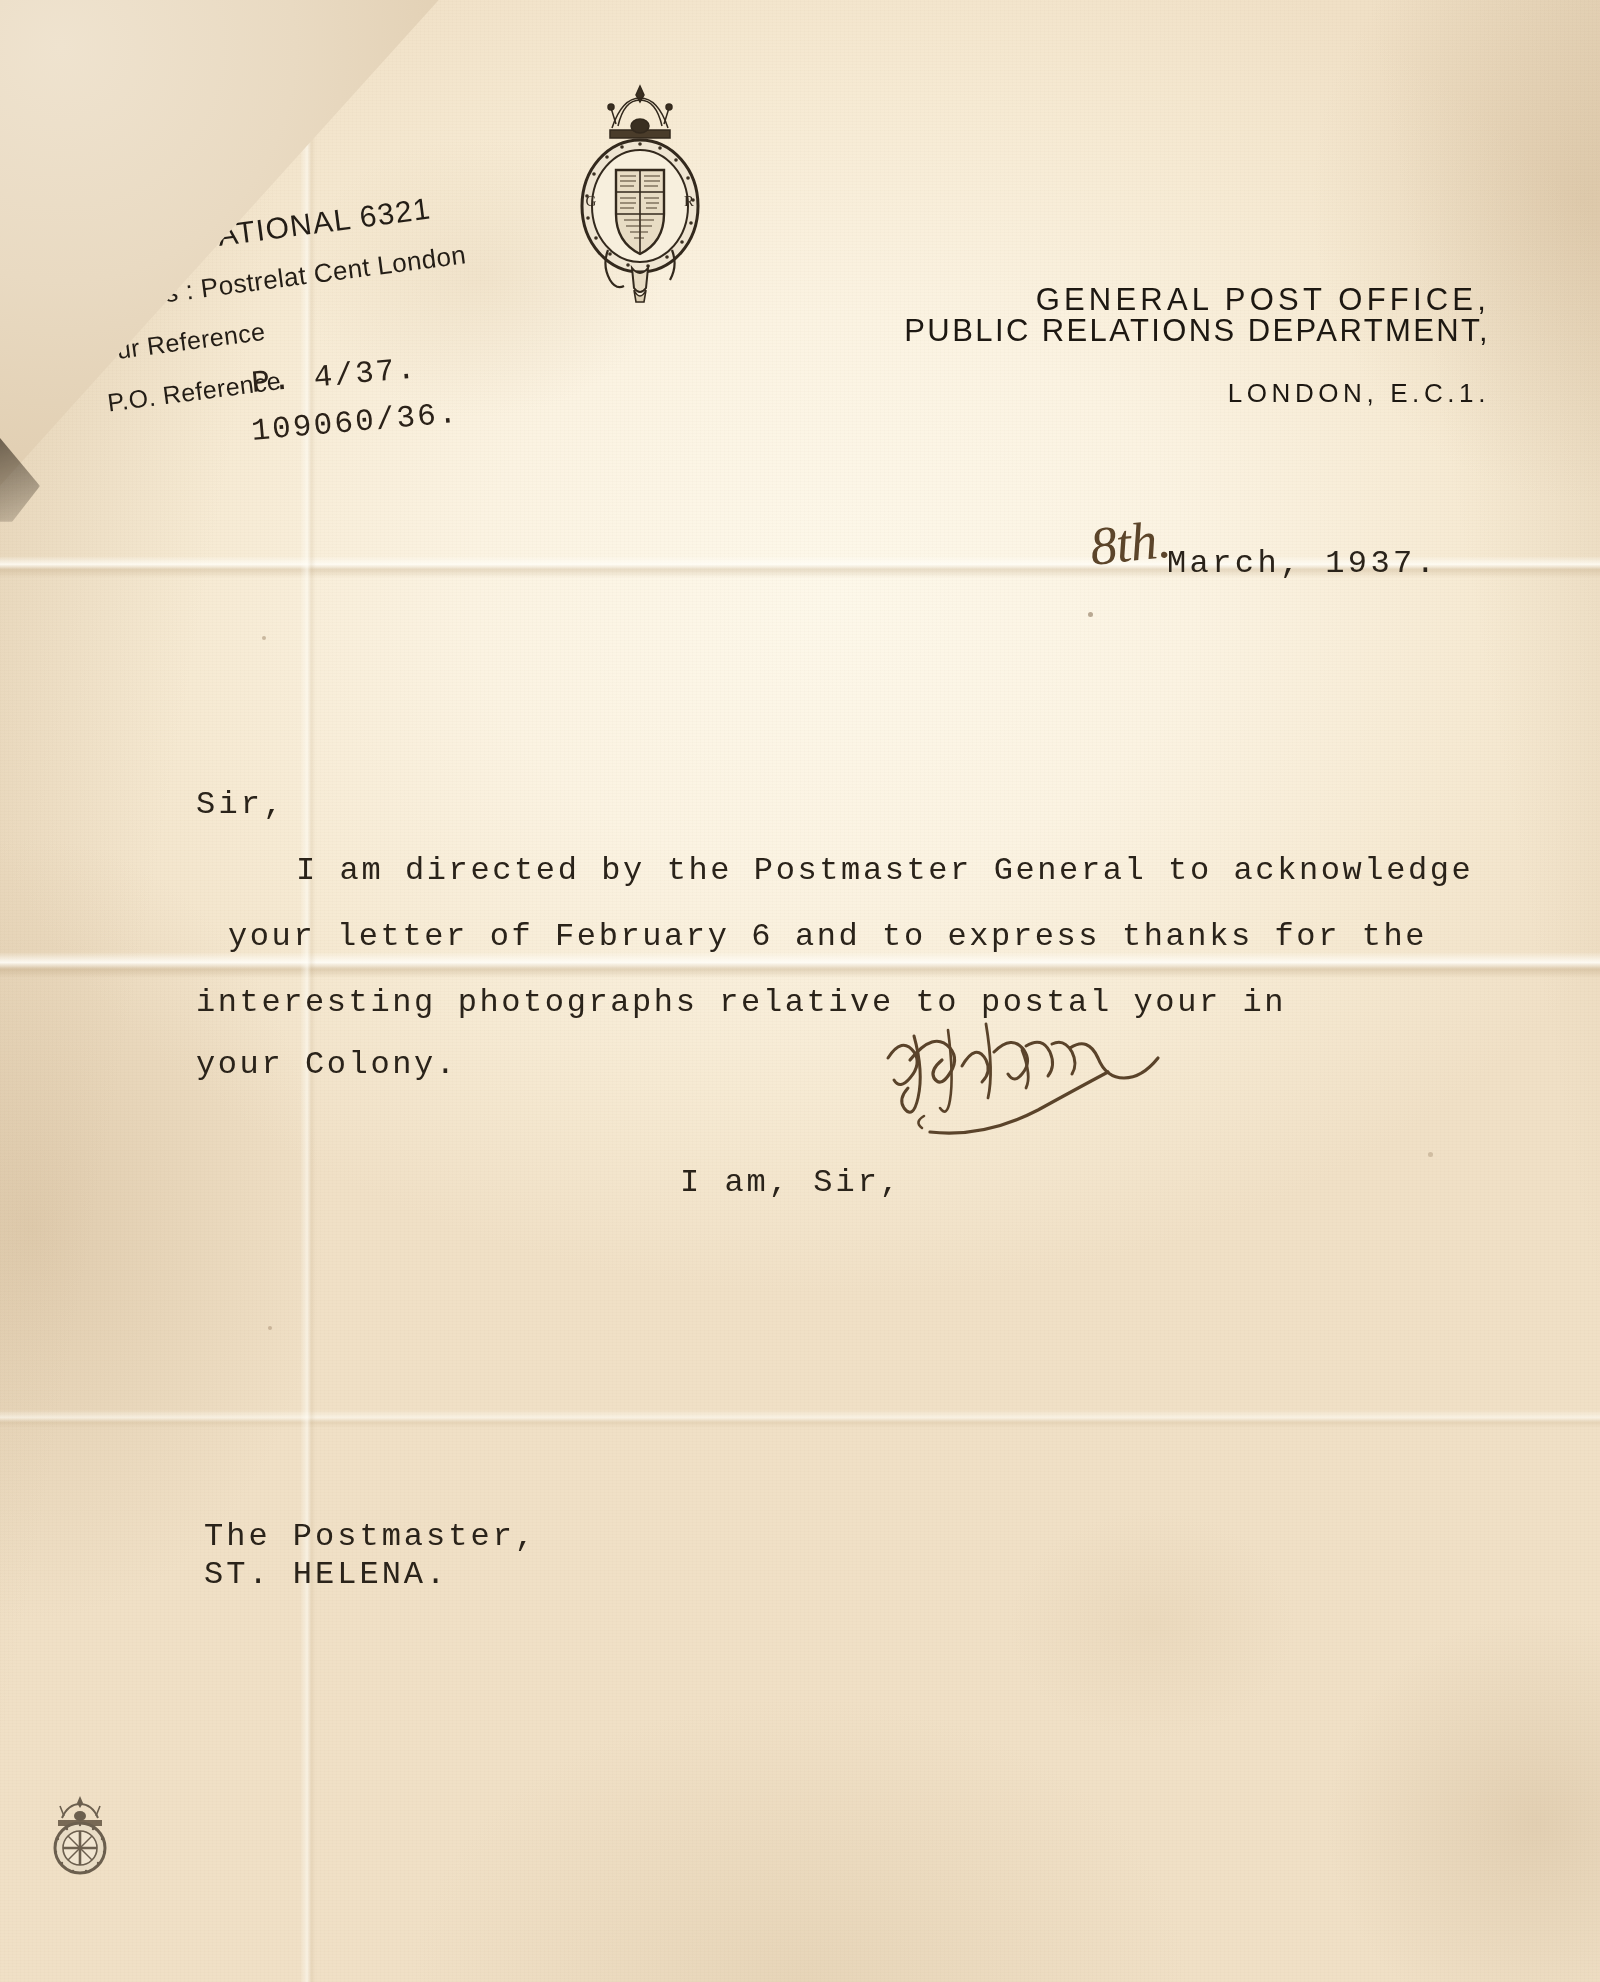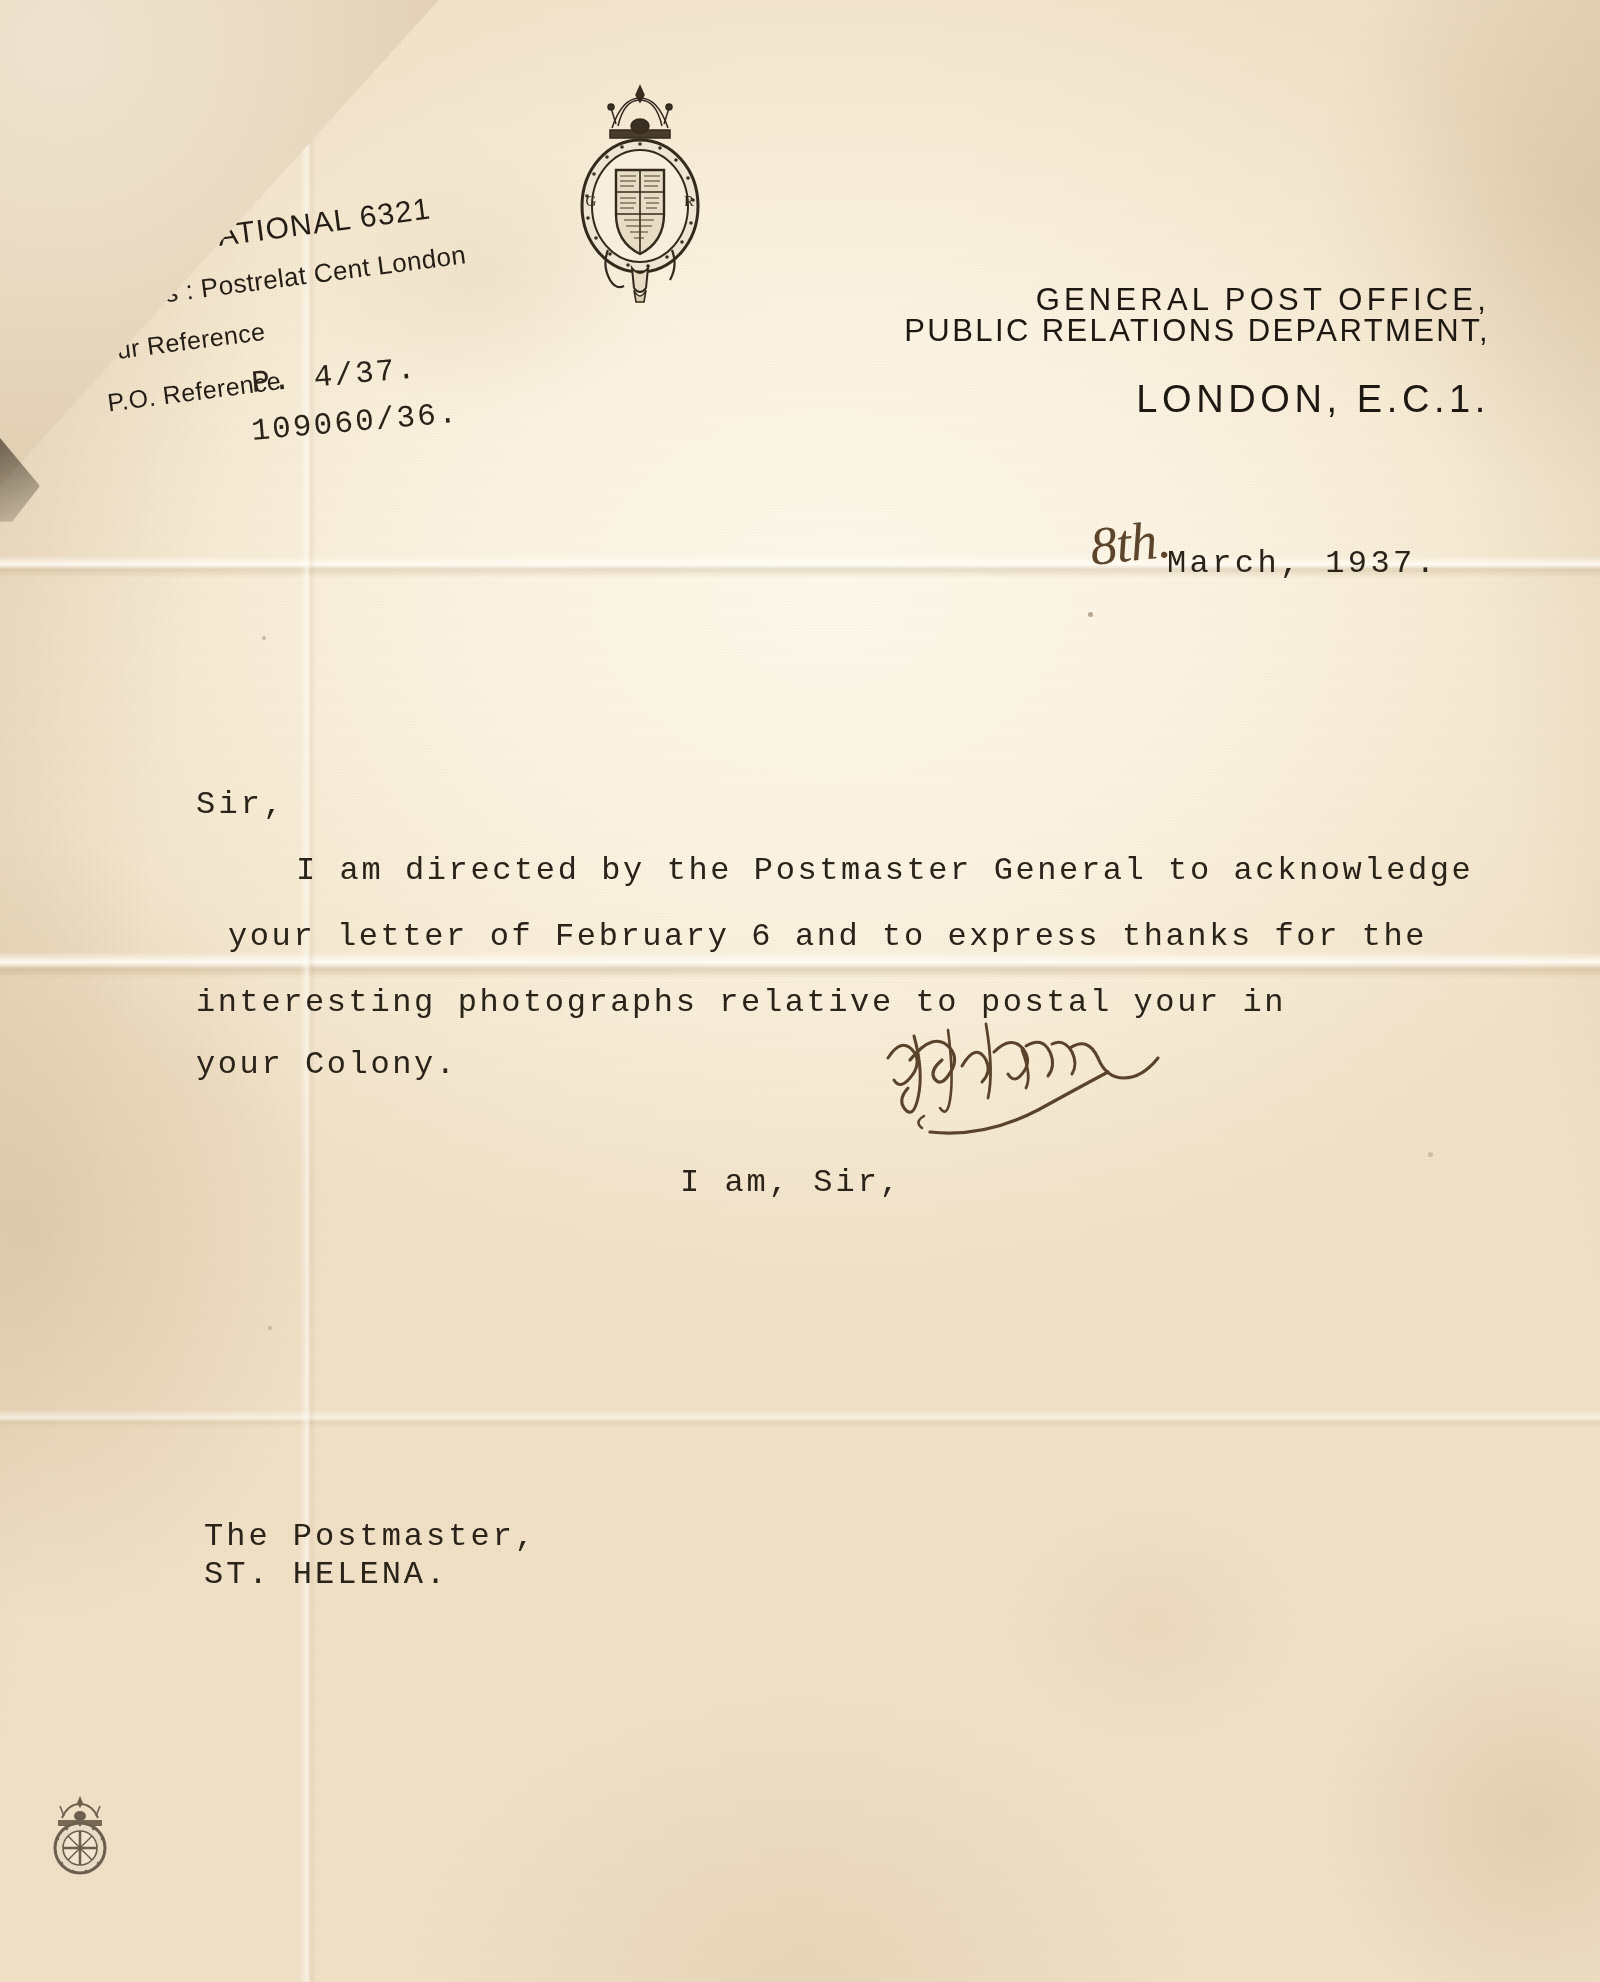--- a/index.html
+++ b/index.html
@@ -80,21 +80,21 @@
     letter-spacing:2.2px;}
   .refval.r1{left:250px;top:366px;font-size:31px;transform:rotate(-5deg);transform-origin:0 0;}
   .refval.r2{left:250px;top:414px;font-size:31px;transform:rotate(-5deg);transform-origin:0 0;}
 
   
   .lh-right{position:absolute;right:110px;top:250px;text-align:right;}
   .lh-right .ln{color:#1d1812;font-family:"Liberation Sans",sans-serif;
     white-space:nowrap;line-height:1.0;}
   .lh-right .a1{font-size:31px;letter-spacing:2.4px;}
   .lh-right .a2{font-size:31px;letter-spacing:4.2px;margin-top:34px;}
-  .lh-right .a3{font-size:38px;letter-spacing:4.6px;margin-top:34px;}
+  .lh-right .a3{font-size:26px;letter-spacing:4.6px;margin-top:34px;}
 
   .date-hand{position:absolute;left:1090px;top:512px;
     font-family:"Liberation Serif",serif;font-style:italic;
     font-size:54px;color:#5c452a;transform:rotate(-6deg);
     letter-spacing:-1px;}
   .date-hand .dot{font-style:normal;}
   .date-type{position:absolute;left:1167px;top:545px;
     font-family:"Liberation Mono",monospace;font-size:32px;color:#2b2319;
     letter-spacing:3.4px;white-space:nowrap;}
 

